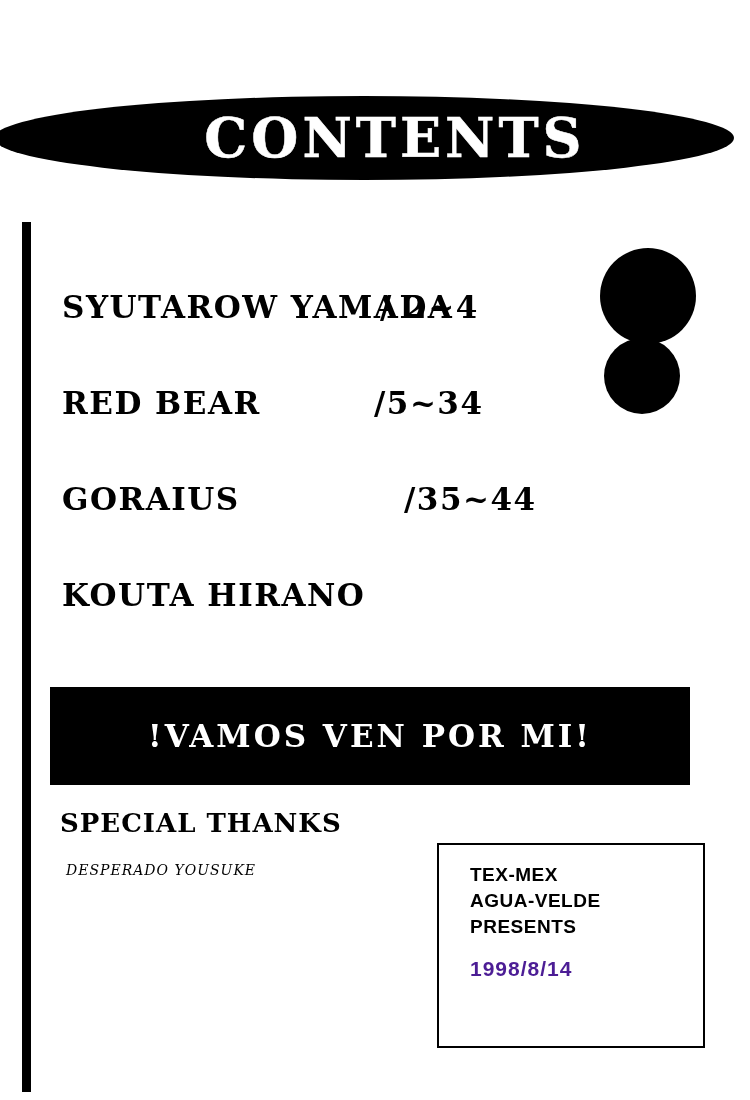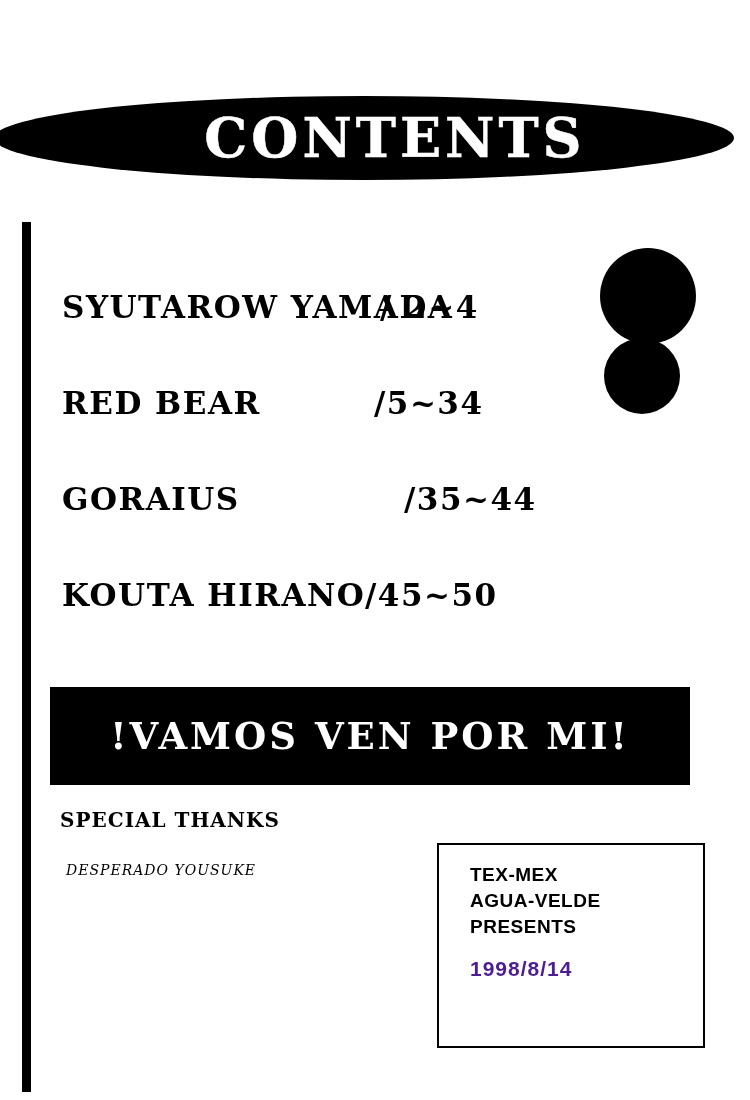--- a/index.html
+++ b/index.html
@@ -121,33 +121,33 @@
     left: 50px;
     top: 687px;
     width: 640px;
     height: 98px;
     display: flex;
     align-items: center;
     justify-content: center;
     color: #ffffff;
     font-family: "DejaVu Serif", serif;
     font-weight: bold;
-    font-size: 37px;
+    font-size: 31px;
     letter-spacing: 3px;
     white-space: nowrap;
   }
 
   
   #special-thanks-heading {
     position: absolute;
     left: 60px;
     top: 808px;
     font-family: "DejaVu Serif", serif;
     font-weight: bold;
-    font-size: 20px;
+    font-size: 26px;
     letter-spacing: 1px;
     color: #000000;
     white-space: nowrap;
   }
   #special-thanks-name {
     position: absolute;
     left: 66px;
     top: 862px;
     font-family: "DejaVu Serif", serif;
     font-weight: normal;
@@ -221,21 +221,20 @@
       <span class="content-pages">/5~34</span>
     </div>
 
     <div class="content-row row-2">
       <span class="content-title">GORAIUS</span>
       <span class="content-pages">/35~44</span>
     </div>
 
     <div class="content-row row-3">
       <span class="content-title">KOUTA HIRANO</span>
-      <span class="content-pages">/45~50</span>
     </div>
 
   </div>
 
   <div id="vamos-bar"></div>
   <div id="vamos-text">!VAMOS VEN POR MI!</div>
 
   <div id="special-thanks-heading">SPECIAL THANKS</div>
   <div id="special-thanks-name">DESPERADO YOUSUKE</div>
 

